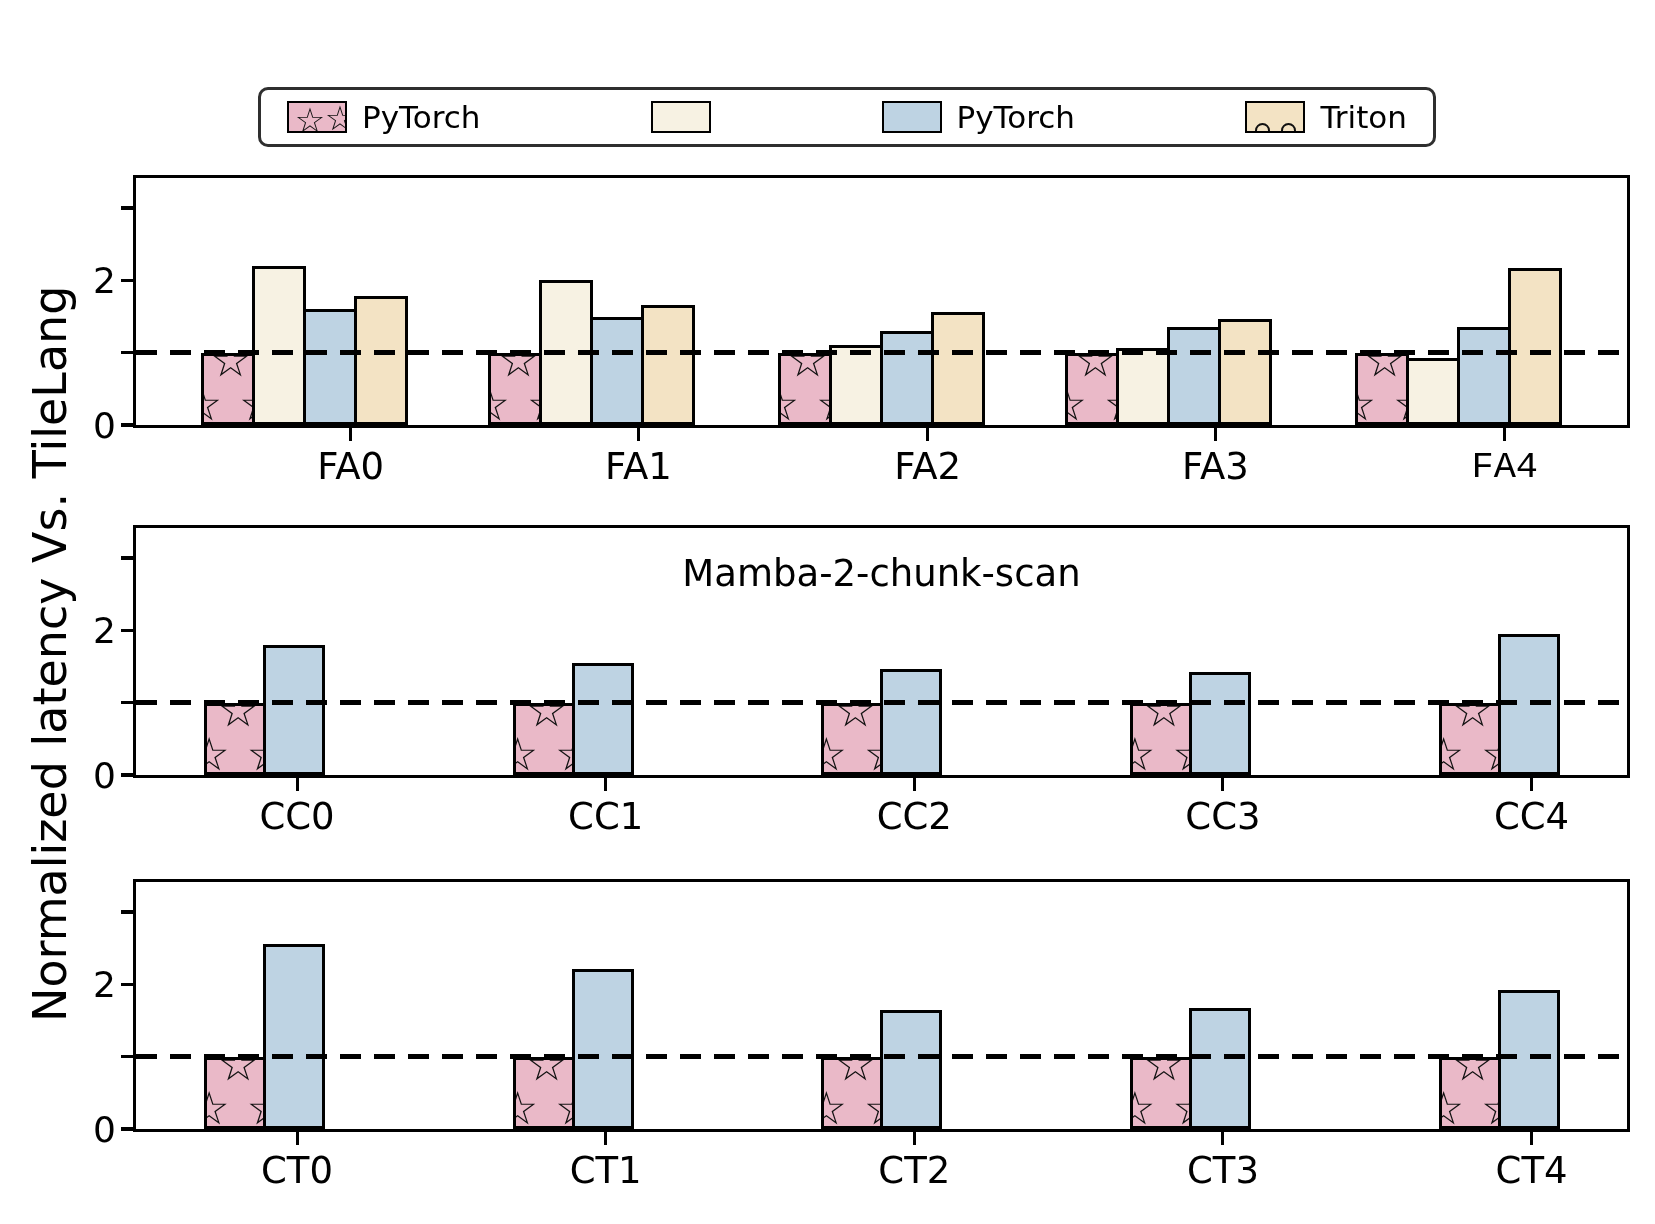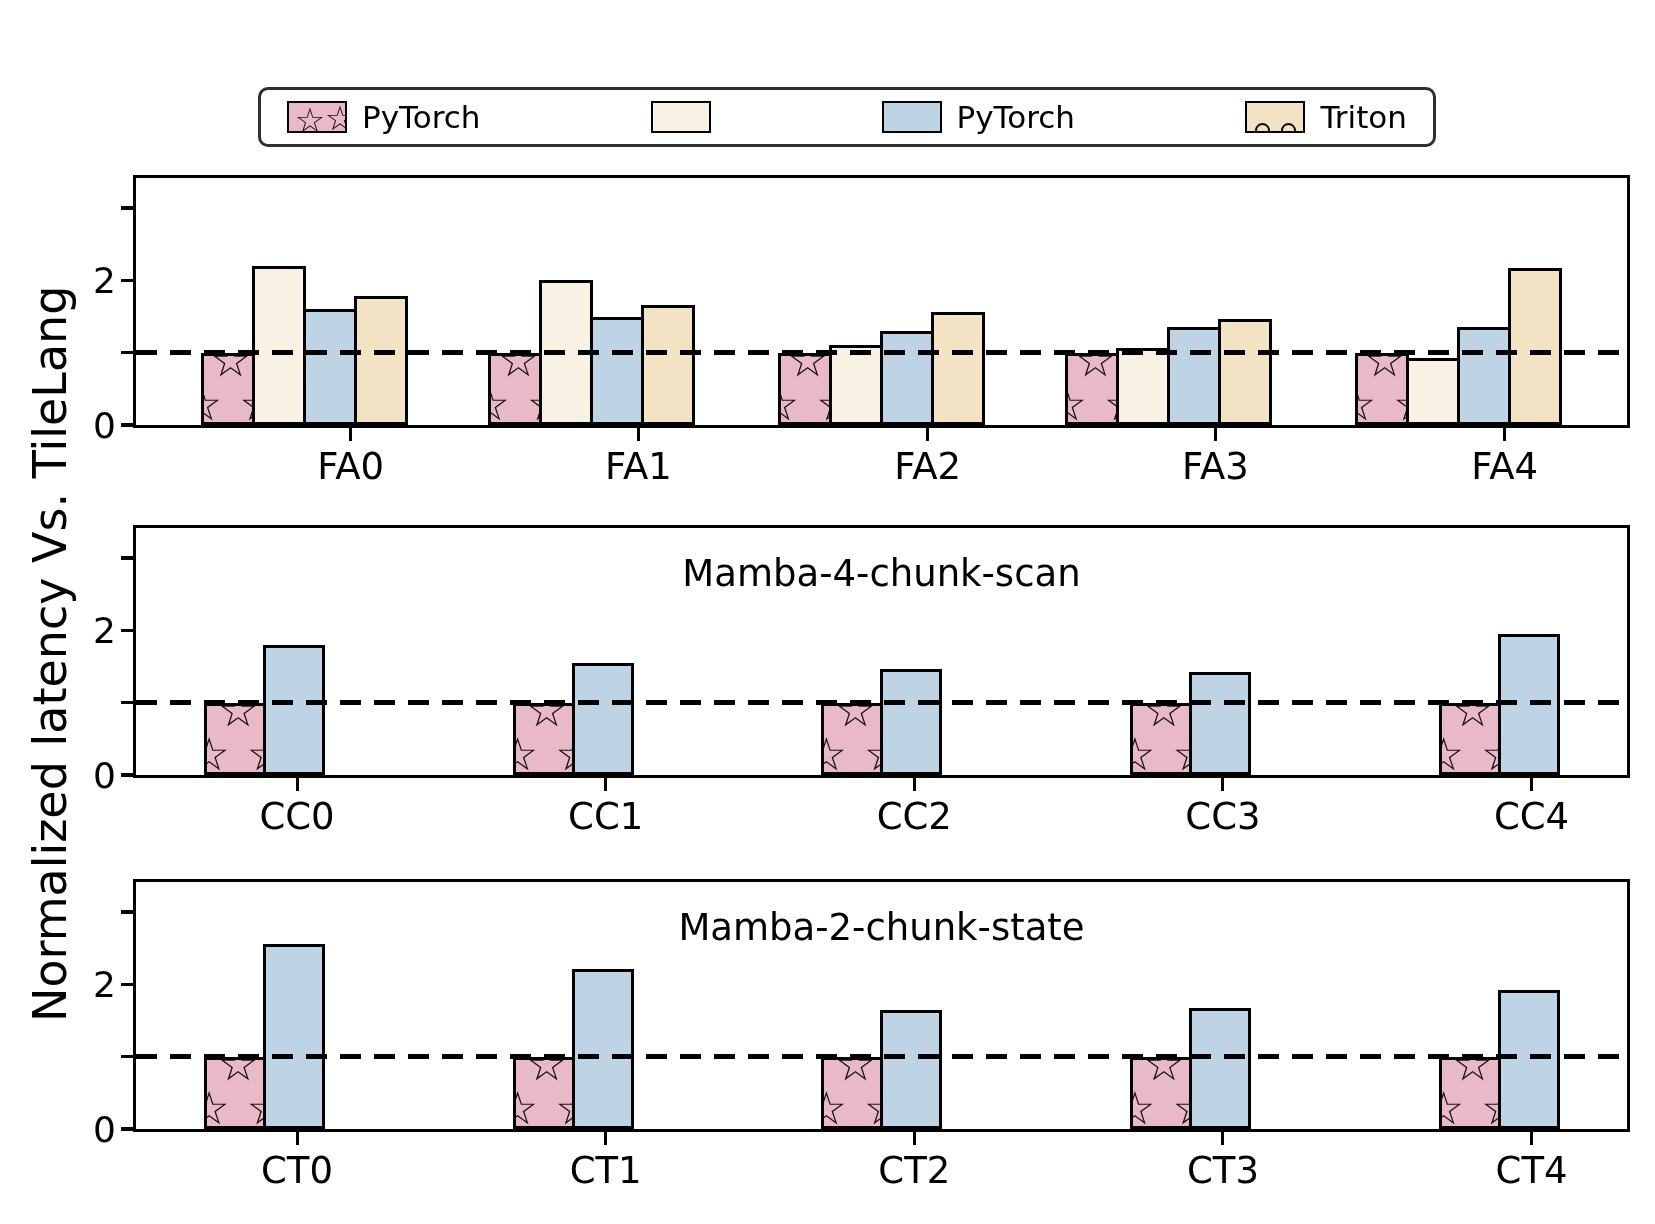--- a/index.html
+++ b/index.html
@@ -160,34 +160,34 @@
         <div class="bar" style="width: 54px; height: 72px; background: rgb(234, 185, 200);">
           <span class="star" style="font-size: 46px; left: -25px; bottom: -5px;">☆</span>
           <span class="star" style="font-size: 46px; left: 33px; bottom: -5px;">☆</span>
           <span class="star" style="font-size: 46px; left: 4px; bottom: 39px;">☆</span>
         </div>
         <div class="bar h-lines" style="width: 54px; height: 77px; background: rgb(247, 242, 227);"></div>
         <div class="bar h-diag" style="width: 54px; height: 98px; background: rgb(190, 211, 227);"></div>
         <div class="bar h-circles" style="width: 54px; height: 106px; background: rgb(243, 227, 196);"></div>
       </div>
       <div class="xtick" style="left: calc(91.8% - 1.5px);"></div>
-      <div class="xtick-label" style="left: 91.8%;">FA4</div>
+      <div class="xtick-label" style="left: 91.8%; font-family: Liberation Mono, monospace;">FA4</div>
       <div class="bar-group" style="left: calc(91.8% - 150px);">
         <div class="bar" style="width: 54px; height: 72px; background: rgb(234, 185, 200);">
           <span class="star" style="font-size: 46px; left: -25px; bottom: -5px;">☆</span>
           <span class="star" style="font-size: 46px; left: 33px; bottom: -5px;">☆</span>
           <span class="star" style="font-size: 46px; left: 4px; bottom: 39px;">☆</span>
         </div>
         <div class="bar h-lines" style="width: 54px; height: 67px; background: rgb(247, 242, 227);"></div>
         <div class="bar h-diag" style="width: 54px; height: 98px; background: rgb(190, 211, 227);"></div>
         <div class="bar h-circles" style="width: 54px; height: 157px; background: rgb(243, 227, 196);"></div>
       </div>
     </div>
   <div class="plot" id="plot-1" style="top:525px">
-    <div class="plot-title">Mamba-4-chunk-scan</div>
+    <div class="plot-title">Mamba-2-chunk-scan</div>
   <div class="baseline" style="bottom: 69.7857px;"></div>
       <div class="ytick" style="bottom: -1.75px;"></div>
       <div class="ytick" style="bottom: 142.821px;"></div>
       <div class="ytick" style="bottom: 70.5357px;"></div>
       <div class="ytick" style="bottom: 215.107px;"></div>
       <div class="ytick-label" style="bottom: 0px;">0</div>
       <div class="ytick-label" style="bottom: 144.571px;">2</div>
       <div class="xtick" style="left: calc(10.8% - 1.5px);"></div>
       <div class="xtick-label" style="left: 10.8%;">CC0</div>
       <div class="bar-group" style="left: calc(10.8% - 93px);">
@@ -233,21 +233,20 @@
       <div class="bar-group" style="left: calc(93.6% - 93px);">
         <div class="bar" style="width: 62px; height: 72px; background: rgb(234, 185, 200);">
           <span class="star" style="font-size: 46px; left: -21px; bottom: -5px;">☆</span>
           <span class="star" style="font-size: 46px; left: 37px; bottom: -5px;">☆</span>
           <span class="star" style="font-size: 46px; left: 8px; bottom: 39px;">☆</span>
         </div>
         <div class="bar h-diag" style="width: 62px; height: 141px; background: rgb(190, 211, 227);"></div>
       </div>
     </div>
   <div class="plot" id="plot-2" style="top:879px">
-    <div class="plot-title">Mamba-2-chunk-state</div>
   <div class="baseline" style="bottom: 69.7857px;"></div>
       <div class="ytick" style="bottom: -1.75px;"></div>
       <div class="ytick" style="bottom: 142.821px;"></div>
       <div class="ytick" style="bottom: 70.5357px;"></div>
       <div class="ytick" style="bottom: 215.107px;"></div>
       <div class="ytick-label" style="bottom: 0px;">0</div>
       <div class="ytick-label" style="bottom: 144.571px;">2</div>
       <div class="xtick" style="left: calc(10.8% - 1.5px);"></div>
       <div class="xtick-label" style="left: 10.8%;">CT0</div>
       <div class="bar-group" style="left: calc(10.8% - 93px);">

